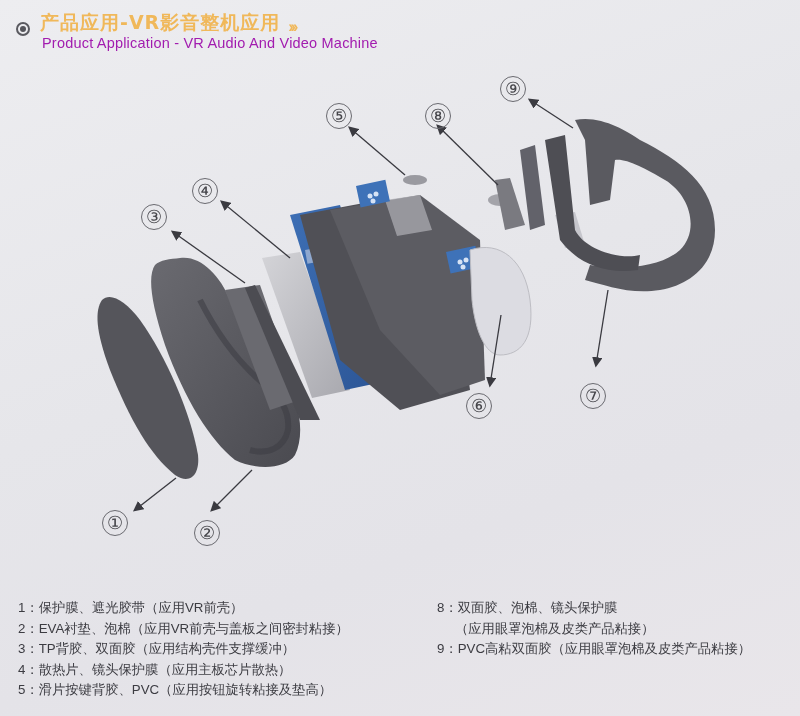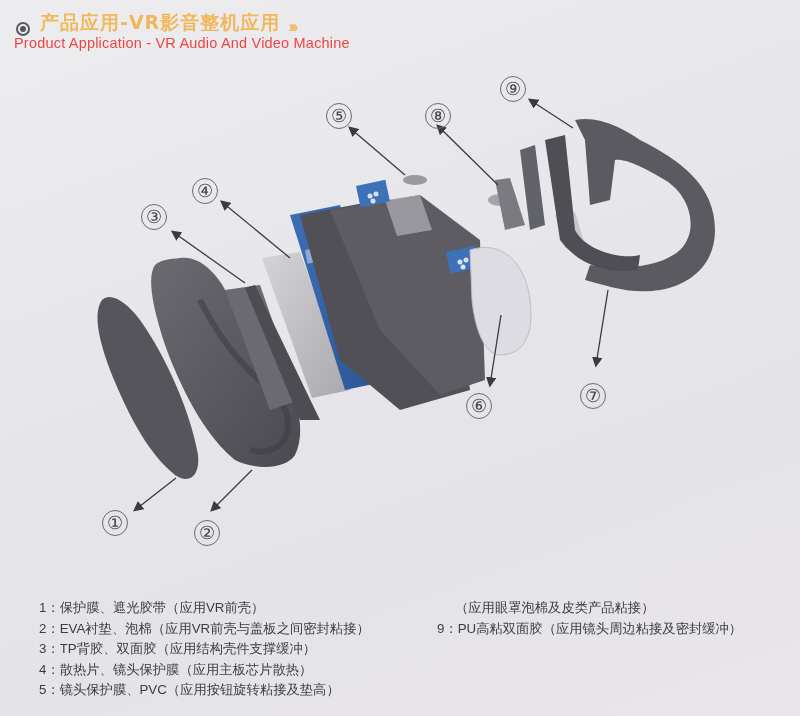--- a/index.html
+++ b/index.html
@@ -18,34 +18,34 @@
   .radio-icon::after {
     content:""; position:absolute; left:2px; top:2px; width:6px; height:6px;
     border-radius:50%; background:#55555b;
   }
   .title-cn {
     font-family: "DejaVu Sans", sans-serif; font-weight:bold; font-size:19px;
     color:#f0b85a; letter-spacing:1px;
   }
   .title-arrows { color:#f0b85a; font-weight:bold; font-size:16px; margin-left:8px; letter-spacing:-3px; }
   .subtitle {
-    font-size:14.5px; color:#ef4444; margin-top:-1px; letter-spacing:0.2px;
+    font-size:14.5px; color:#a21caf; margin-left:28px; margin-top:-1px; letter-spacing:0.2px;
   }
 
   .diagram { position:absolute; left:0; top:60px; width:800px; height:530px; }
   .diagram svg { position:absolute; left:0; top:0; }
 
   .callout {
     position:absolute; width:26px; height:26px; border:1.3px solid #6a6a70; border-radius:50%;
     box-sizing:border-box; text-align:center; line-height:24px;
     font-family:"Liberation Serif","DejaVu Serif",serif; font-size:18px; color:#45454a;
   }
 
   .legend { position:absolute; top:598px; font-size:13.3px; color:#3c3c42; line-height:20.5px; }
-  .legend.left { left:18px;margin-left:21px; }
+  .legend.left { left:18px; }
   .legend.right { left:437px; }
   .legend-item { white-space:nowrap; }
   .legend-item .num { display:inline-block; }
   .legend-sub { padding-left:18px; }
 </style>
 </head>
 <body>
 
 <div class="header">
   <div class="title-row">
@@ -150,19 +150,20 @@
   <div class="callout" style="left:580px; top:323px;">⑦</div>
   <div class="callout" style="left:425px; top:43px;">⑧</div>
   <div class="callout" style="left:500px; top:16px;">⑨</div>
 </div>
 
 <div class="legend left">
   <div class="legend-item"><span class="num">1：</span><span>保护膜、遮光胶带（应用VR前壳）</span></div>
   <div class="legend-item"><span class="num">2：</span><span>EVA衬垫、泡棉（应用VR前壳与盖板之间密封粘接）</span></div>
   <div class="legend-item"><span class="num">3：</span><span>TP背胶、双面胶（应用结构壳件支撑缓冲）</span></div>
   <div class="legend-item"><span class="num">4：</span><span>散热片、镜头保护膜（应用主板芯片散热）</span></div>
-  <div class="legend-item"><span class="num">5：</span><span>镜头保护膜、PVC（应用按钮旋转粘接及垫高）</span></div>
+  <div class="legend-item"><span class="num">5：</span><span>滑片按键背胶、PVC（应用按钮旋转粘接及垫高）</span></div>
 </div>
 
 <div class="legend right">
+  <div class="legend-item"><span class="num">8：</span><span>双面胶、泡棉、镜头保护膜</span></div>
   <div class="legend-item legend-sub"><span class="num"></span><span>（应用眼罩泡棉及皮类产品粘接）</span></div>
-  <div class="legend-item"><span class="num">9：</span><span>PU高粘双面胶（应用镜头周边粘接及密封缓冲）</span></div>
+  <div class="legend-item"><span class="num">9：</span><span>PVC高粘双面胶（应用眼罩泡棉及皮类产品粘接）</span></div>
 </div>
 
 </body></html>

